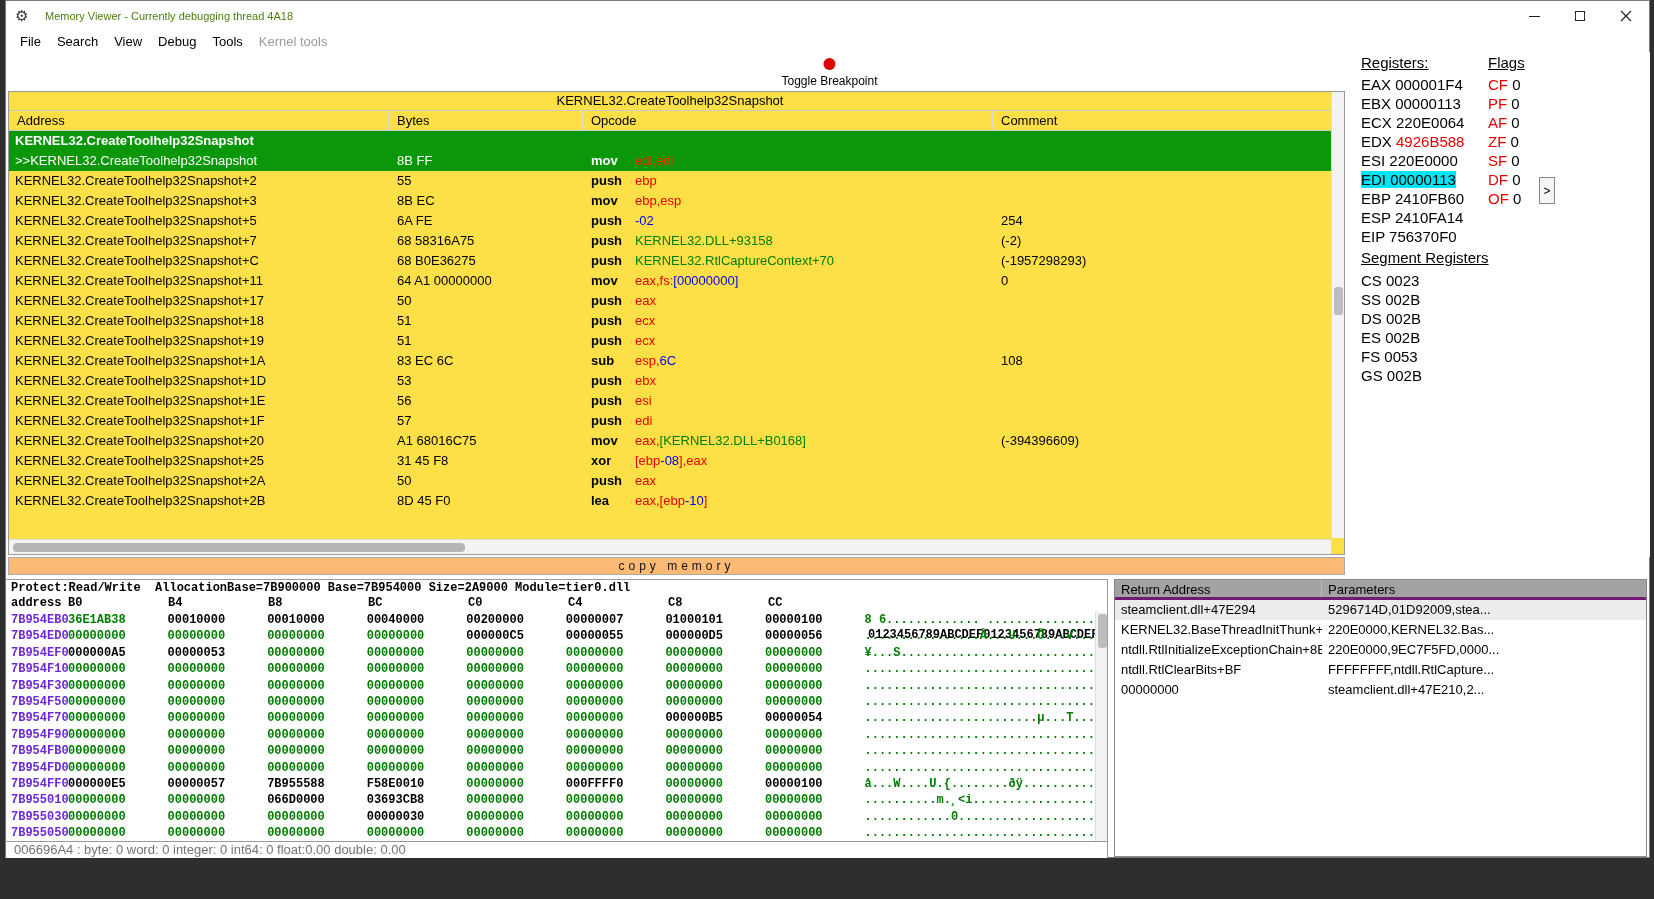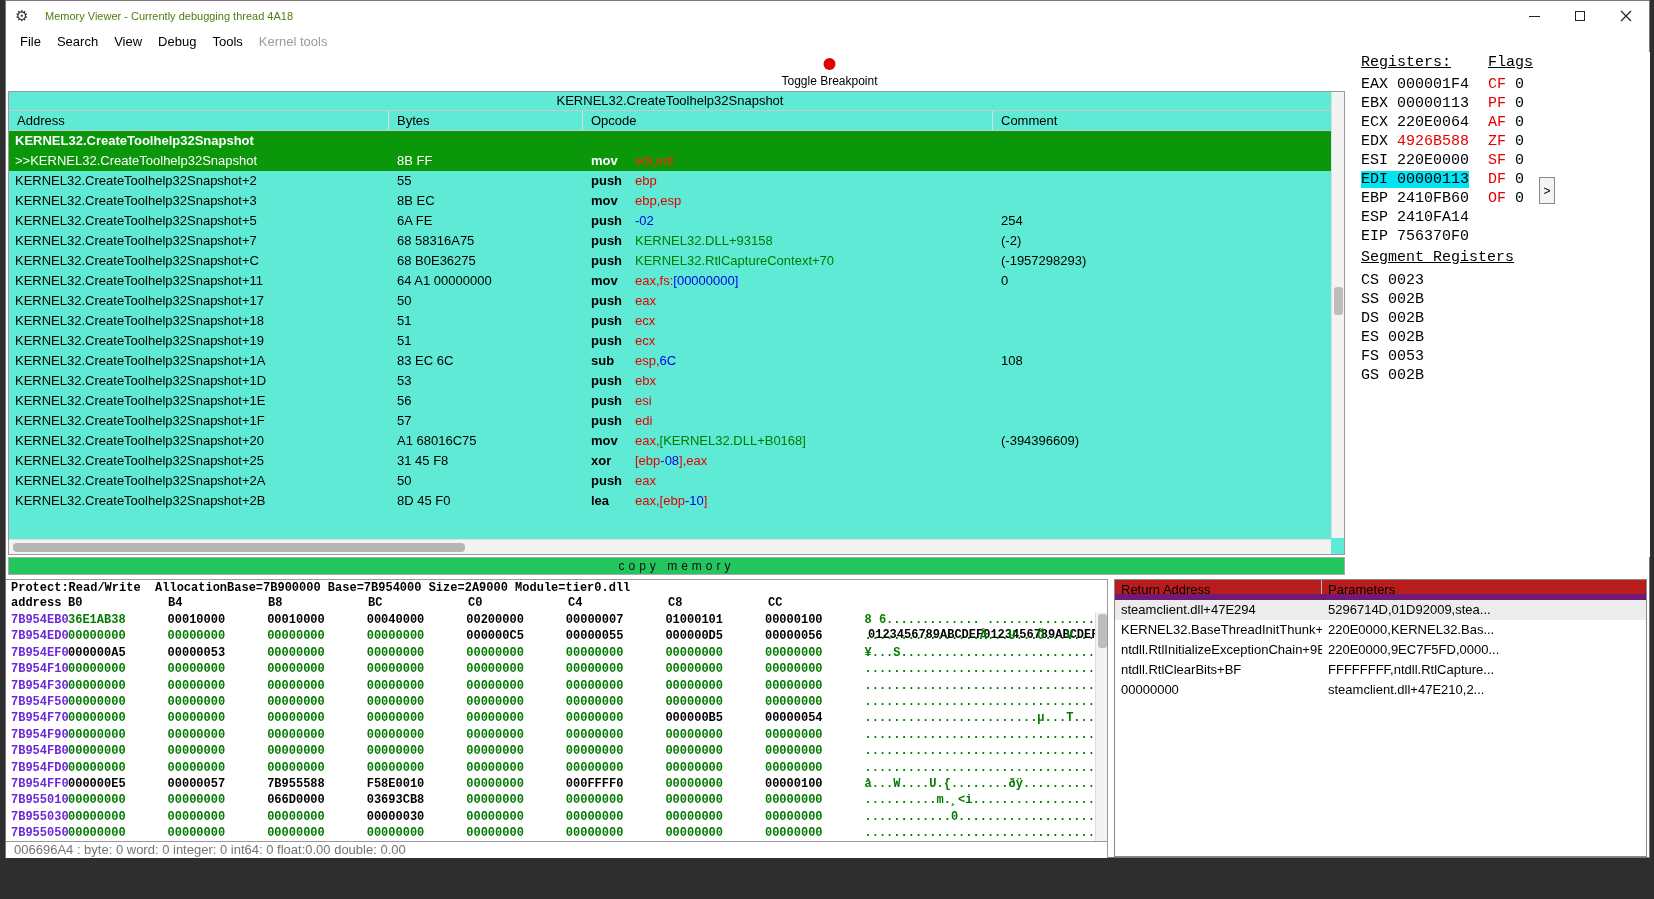--- a/index.html
+++ b/index.html
@@ -22,21 +22,21 @@
   .menu-item.disabled { color:#9b9b9b; }
 
   
   .toolbar { position:absolute; top:51px; left:0; right:0; height:39px; display:flex; align-items:stretch; padding-left:4px; background:#fff;flex-direction:column; }
   .tb-btn { display:flex; flex-direction:column; align-items:center; justify-content:flex-start; padding:2px 10px 1px; }
   .tb-icon { height:19px; display:flex; align-items:center; }
   .tb-label { font-size:12px; margin-top:1px; white-space:nowrap; color:#000; }
   .tb-sep { width:1px; background:#c9c9c9; margin:3px 2px; }
 
   
-  .disasm { position:absolute; left:2px; top:90px; width:1337px; height:464px; border:1px solid #9a9a9a; background:#5eead4; }
+  .disasm { position:absolute; left:2px; top:90px; width:1337px; height:464px; border:1px solid #9a9a9a; background:#fde047; }
   .disasm-title { position:absolute; top:0; left:0; right:13px; height:19px; text-align:center; font-size:13px; line-height:18px; border-bottom:1px solid #c9c9c9; color:#000; }
   .disasm-header { position:absolute; top:19px; left:0; right:13px; height:20px; display:flex; border-bottom:1px solid #c9c9c9; font-size:13px; color:#000; }
   .dh-cell { line-height:19px; padding-left:8px; border-right:1px solid #dcdcdc; }
   .dh-address { width:380px; } .dh-bytes { width:194px; } .dh-opcode { width:410px; } .dh-comment { flex:1; border-right:none; }
   .disasm-rows { position:absolute; top:39px; left:0; right:13px; bottom:16px; overflow:hidden; }
   .drow { display:flex; height:20px; font-size:13px; line-height:20px; color:#000; }
   .drow .c-addr { width:380px; padding-left:6px; white-space:pre; overflow:hidden; }
   .drow .c-bytes { width:194px; padding-left:8px; white-space:pre; }
   .drow .c-op { width:410px; white-space:pre; }
   .drow .c-cmt { flex:1; padding-left:8px; white-space:pre; }
@@ -45,24 +45,24 @@
   .drow.label .c-addr { font-weight:bold; }
   .op-r { color:#e60000; } .op-b { color:#0000ee; } .op-g { color:#007d00; }
   .drow.sel .op-r { color:#ff2b00; }
   .vscroll { position:absolute; right:0; top:0; bottom:16px; width:13px; background:#f3f3f3; border-left:1px solid #ddd; }
   .vthumb { position:absolute; left:2px; width:9px; background:#bdbdbd; border-radius:3px; }
   .disasm .vthumb { top:195px; height:28px; }
   .hscroll { position:absolute; left:0; right:13px; bottom:0; height:15px; background:#f3f3f3; border-top:1px solid #ddd; }
   .hthumb { position:absolute; top:3px; left:4px; width:452px; height:9px; background:#b5b5b5; border-radius:4px; }
 
   
-  .copy-memory { position:absolute; left:2px; top:556px; width:1337px; height:18px; background:#22c55e; border:1px solid #aaa; text-align:center; font-size:12px; line-height:16px; letter-spacing:4px; color:#111; }
-
-  
-  .registers { position:absolute; left:1347px; top:51px; width:297px; height:505px; font-family:Liberation Mono, monospace; font-size:15px; color:#000; background:#fff; }
+  .copy-memory { position:absolute; left:2px; top:556px; width:1337px; height:18px; background:#fdba74; border:1px solid #aaa; text-align:center; font-size:12px; line-height:16px; letter-spacing:4px; color:#111; }
+
+  
+  .registers { position:absolute; left:1347px; top:51px; width:297px; height:505px; font-family:Liberation Sans, sans-serif; font-size:15px; color:#000; background:#fff; }
   .reg-head { position:absolute; left:8px; top:2px; text-decoration:underline; }
   .flags-head { position:absolute; left:135px; top:2px; text-decoration:underline; }
   .reg-list { position:absolute; left:8px; top:23px; }
   .reg-row { height:19px; line-height:19px; white-space:pre; }
   .reg-val.red { color:#e60000; }
   .reg-row .hl { background:#00e4f4; }
   .flag-list { position:absolute; left:135px; top:23px; }
   .flag-row { height:19px; line-height:19px; white-space:pre; }
   .flag-name { color:#e60000; }
   .seg-head { position:absolute; left:8px; top:197px; text-decoration:underline; }
@@ -83,21 +83,21 @@
   .m-ascii { color:#007d00; }
   .mem-colhead .m-ascii { color:#000;margin-top:32px; }
   .mem-vscroll { position:absolute; right:0; top:32px; bottom:0; width:12px; background:#f3f3f3; border-left:1px solid #ddd; }
   .mem-vscroll .vthumb { top:2px; height:34px; }
 
   
   .statusbar { position:absolute; left:0; top:840px; width:1102px; height:17px; border-top:1px solid #999; border-right:1px solid #999; background:#fff; font-size:13px; line-height:16px; padding-left:8px; color:#737373; }
 
   
   .stack { position:absolute; left:1108px; top:578px; width:533px; height:278px; border:1px solid #888; background:#fff; font-size:13px; color:#000; }
-  .stack-header { display:flex; height:20px; border-bottom:6px solid #701a75; background:#b91c1c;justify-content:space-between; }
+  .stack-header { display:flex; height:20px; border-bottom:3px solid #701a75; background:#a3a3a3;justify-content:space-between; }
   .sh-cell { line-height:19px; padding-left:6px; }
   .sh-ret { width:207px; border-right:1px solid #bbb; }
   .sh-par { flex:1; }
   .srow { display:flex; height:20px; line-height:20px; }
   .srow.selected { background:#ececec; }
   .s-ret { width:207px; padding-left:6px; overflow:hidden; white-space:nowrap; }
   .s-par { flex:1; padding-left:6px; overflow:hidden; white-space:nowrap; }
 </style>
 </head>
 <body>
@@ -396,21 +396,21 @@
     <div id="stack-rows">
         <div class="srow selected">
           <span class="s-ret">steamclient.dll+47E294</span>
           <span class="s-par">5296714D,01D92009,stea...</span>
         </div>
         <div class="srow">
           <span class="s-ret">KERNEL32.BaseThreadInitThunk+19</span>
           <span class="s-par">220E0000,KERNEL32.Bas...</span>
         </div>
         <div class="srow">
-          <span class="s-ret">ntdll.RtlInitializeExceptionChain+9B</span>
+          <span class="s-ret">ntdll.RtlInitializeExceptionChain+8B</span>
           <span class="s-par">220E0000,9EC7F5FD,0000...</span>
         </div>
         <div class="srow">
           <span class="s-ret">ntdll.RtlClearBits+BF</span>
           <span class="s-par">FFFFFFFF,ntdll.RtlCapture...</span>
         </div>
         <div class="srow">
           <span class="s-ret">00000000</span>
           <span class="s-par">steamclient.dll+47E210,2...</span>
         </div>

